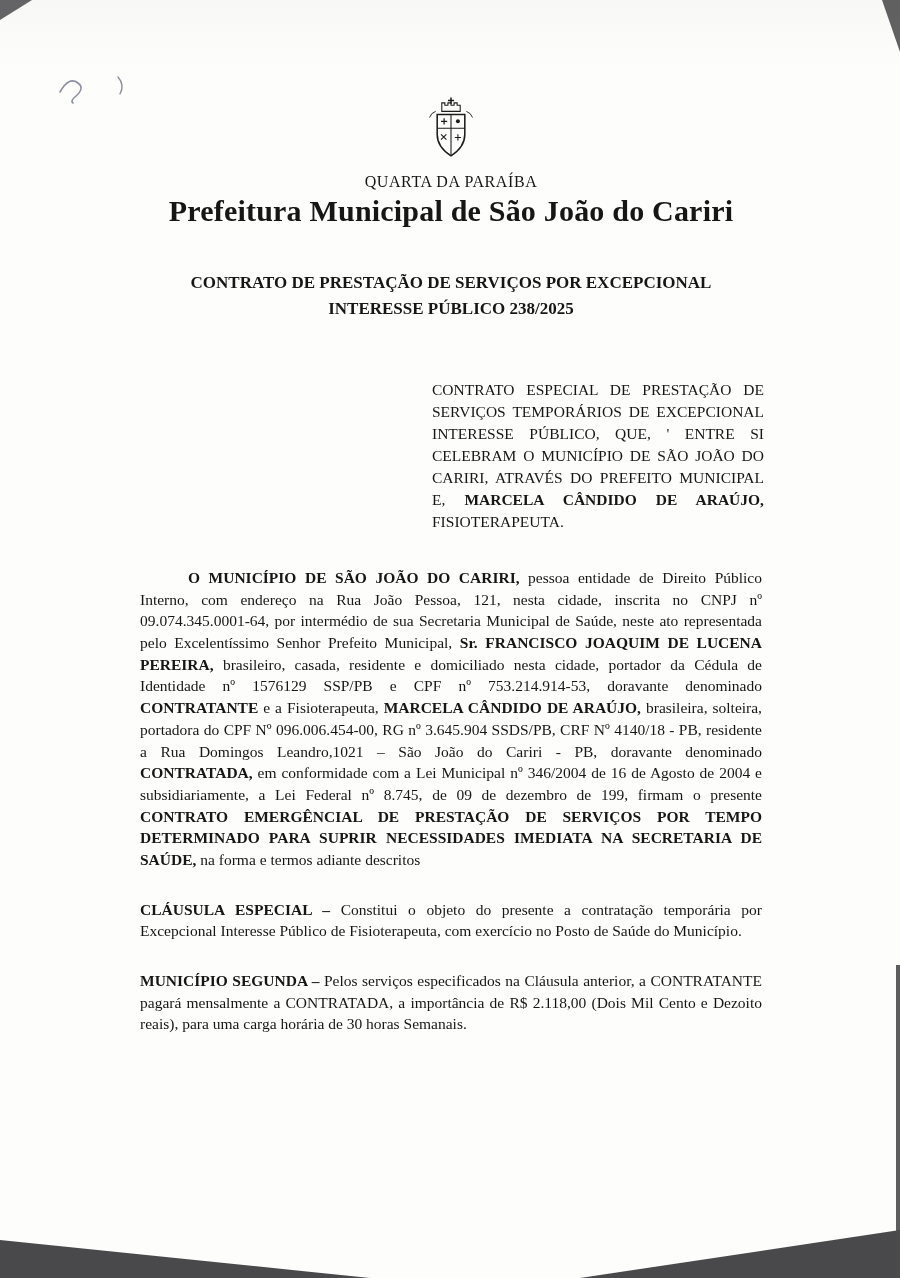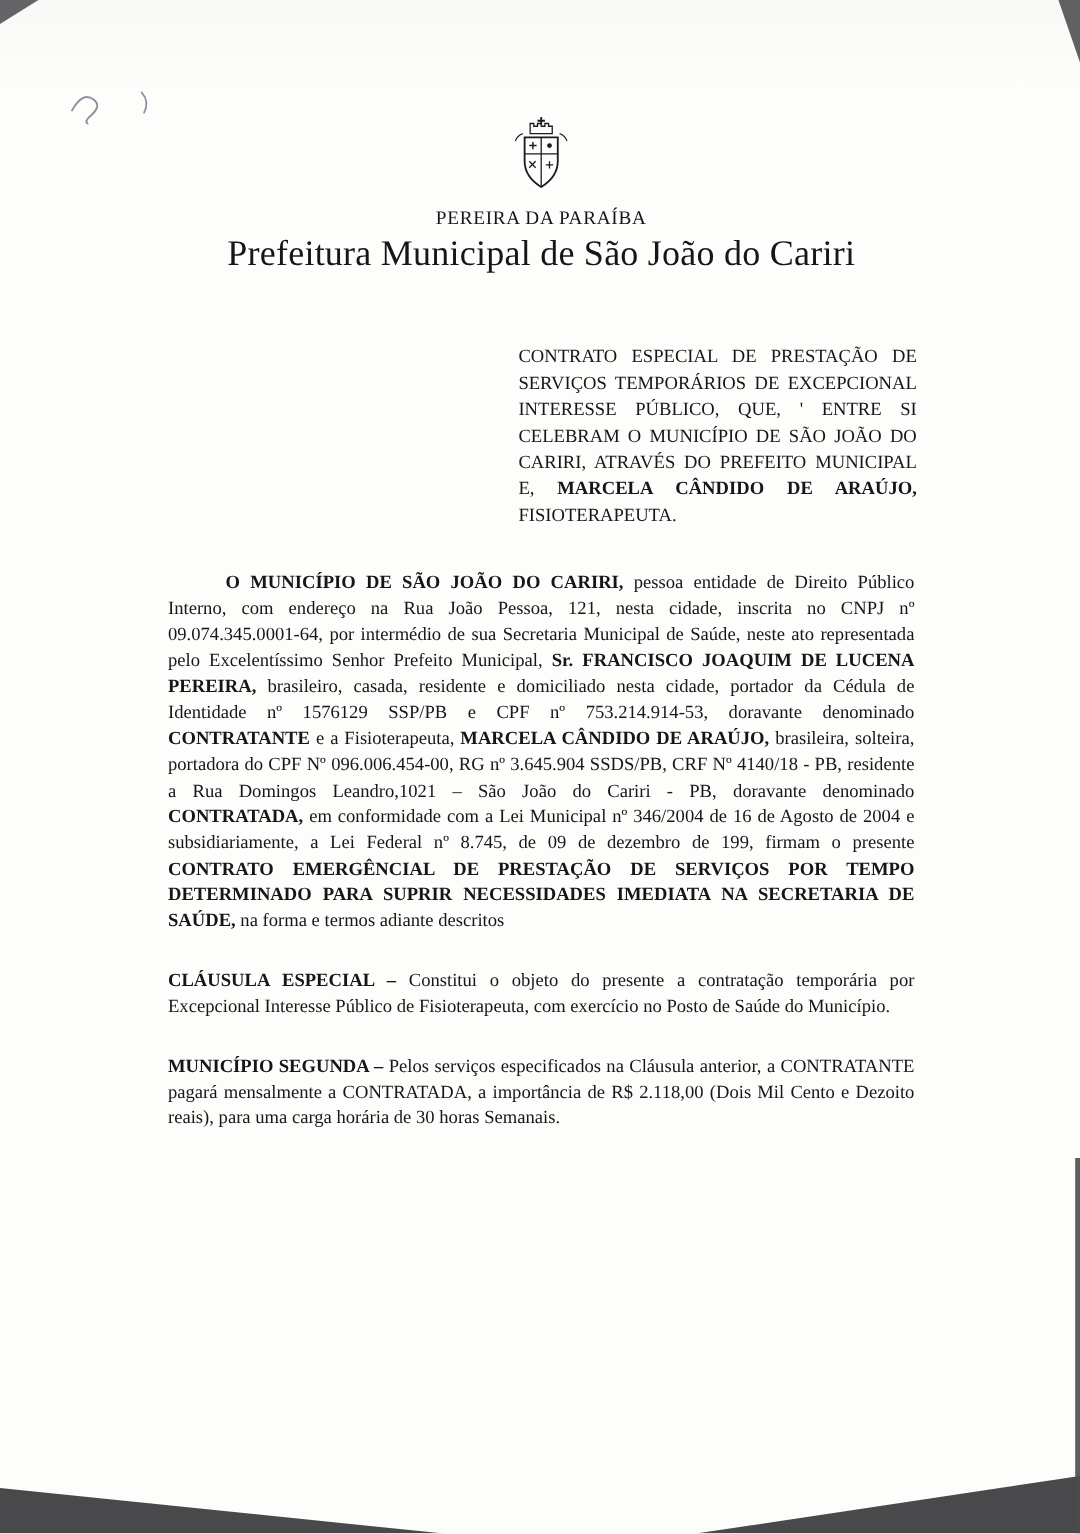--- a/index.html
+++ b/index.html
@@ -54,21 +54,21 @@
   .doc-header { margin-top: 96px; text-align: center; }
   .crest { display: inline-block; line-height: 0; }
   .state-line {
     margin-top: 7px;
     font-size: 16px;
     letter-spacing: 0.6px;
   }
   .municipality {
     margin: 3px 0 0 0;
     font-size: 30px;
-    font-weight: normal;
+    font-weight: bold;
     letter-spacing: 0.2px;
     text-align: center;
   }
   
   .doc-title {
     margin-top: 42px;
     text-align: center;
     font-weight: bold;
     font-size: 17px;
     line-height: 1.5;
@@ -113,24 +113,28 @@
           <path d="M20 12 v-3 h4 v3 h4 v-3 h4 v3 h4 v-3 h4 v3 h4 v8 h-24 z" stroke-width="1.4"></path>
           <path d="M12 20 q-6 2 -8 8 M52 20 q6 2 8 8" stroke-width="1.2"></path>
           <path d="M14 24 h36 v26 c0 15 -10 23 -18 28 c-8 -5 -18 -13 -18 -28 z" stroke-width="2"></path>
           <path d="M32 24 v54 M14 42 h36" stroke-width="1.4"></path>
           <path d="M23 29 v8 M19 33 h8" stroke-width="1.6"></path>
           <circle cx="41" cy="33" r="2.6" fill="#1c1c1c" stroke="none"></circle>
           <path d="M19 50 l7 7 M26 50 l-7 7" stroke-width="1.4"></path>
           <path d="M37 54 h8 M41 50 v8" stroke-width="1.4"></path>
         </svg>
       </span>
-      <div class="state-line">PEREIRA DA PARAÍBA</div>
+      <div class="state-line">QUARTA DA PARAÍBA</div>
       <h1 class="municipality">Prefeitura Municipal de São João do Cariri</h1>
     </header>
 
+    <div class="doc-title">
+      <div>CONTRATO DE PRESTAÇÃO DE SERVIÇOS POR EXCEPCIONAL</div>
+      <div>INTERESSE PÚBLICO 238/2025</div>
+    </div>
 
     <p class="epigraph"><span class="">CONTRATO ESPECIAL DE PRESTAÇÃO DE SERVIÇOS TEMPORÁRIOS DE EXCEPCIONAL INTERESSE PÚBLICO, QUE, ' ENTRE SI CELEBRAM O MUNICÍPIO DE SÃO JOÃO DO CARIRI, ATRAVÉS DO PREFEITO MUNICIPAL E, </span><span class="bold">MARCELA CÂNDIDO DE ARAÚJO,</span><span class=""> FISIOTERAPEUTA.</span></p>
 
     <p class="body-par intro"><span class="bold">O MUNICÍPIO DE SÃO JOÃO DO CARIRI,</span><span class=""> pessoa entidade de Direito Público Interno, com endereço na Rua João Pessoa, 121, nesta cidade, inscrita no CNPJ nº 09.074.345.0001-64, por intermédio de sua Secretaria Municipal de Saúde, neste ato representada pelo Excelentíssimo Senhor Prefeito Municipal, </span><span class="bold">Sr. FRANCISCO JOAQUIM DE LUCENA PEREIRA,</span><span class=""> brasileiro, casada, residente e domiciliado nesta cidade, portador da Cédula de Identidade nº 1576129 SSP/PB e CPF nº 753.214.914-53, doravante denominado </span><span class="bold">CONTRATANTE</span><span class=""> e a Fisioterapeuta, </span><span class="bold">MARCELA CÂNDIDO DE ARAÚJO,</span><span class=""> brasileira, solteira, portadora do CPF Nº 096.006.454-00, RG nº 3.645.904 SSDS/PB, CRF Nº 4140/18 - PB, residente a Rua Domingos Leandro,1021 – São João do Cariri - PB, doravante denominado </span><span class="bold">CONTRATADA,</span><span class=""> em conformidade com a Lei Municipal nº 346/2004 de 16 de Agosto de 2004 e subsidiariamente, a Lei Federal nº 8.745, de 09 de dezembro de 199, firmam o presente </span><span class="bold">CONTRATO EMERGÊNCIAL DE PRESTAÇÃO DE SERVIÇOS POR TEMPO DETERMINADO PARA SUPRIR NECESSIDADES IMEDIATA NA SECRETARIA DE SAÚDE,</span><span class=""> na forma e termos adiante descritos</span></p>
 
     <p class="body-par clause"><span class="bold">CLÁUSULA ESPECIAL –</span><span class=""> Constitui o objeto do presente a contratação temporária por Excepcional Interesse Público de Fisioterapeuta, com exercício no Posto de Saúde do Município.</span></p>
     <p class="body-par clause"><span class="bold">MUNICÍPIO SEGUNDA –</span><span class=""> Pelos serviços especificados na Cláusula anterior, a CONTRATANTE pagará mensalmente a CONTRATADA, a importância de R$ 2.118,00 (Dois Mil Cento e Dezoito reais), para uma carga horária de 30 horas Semanais.</span></p>
 
   </div>
 </div>

